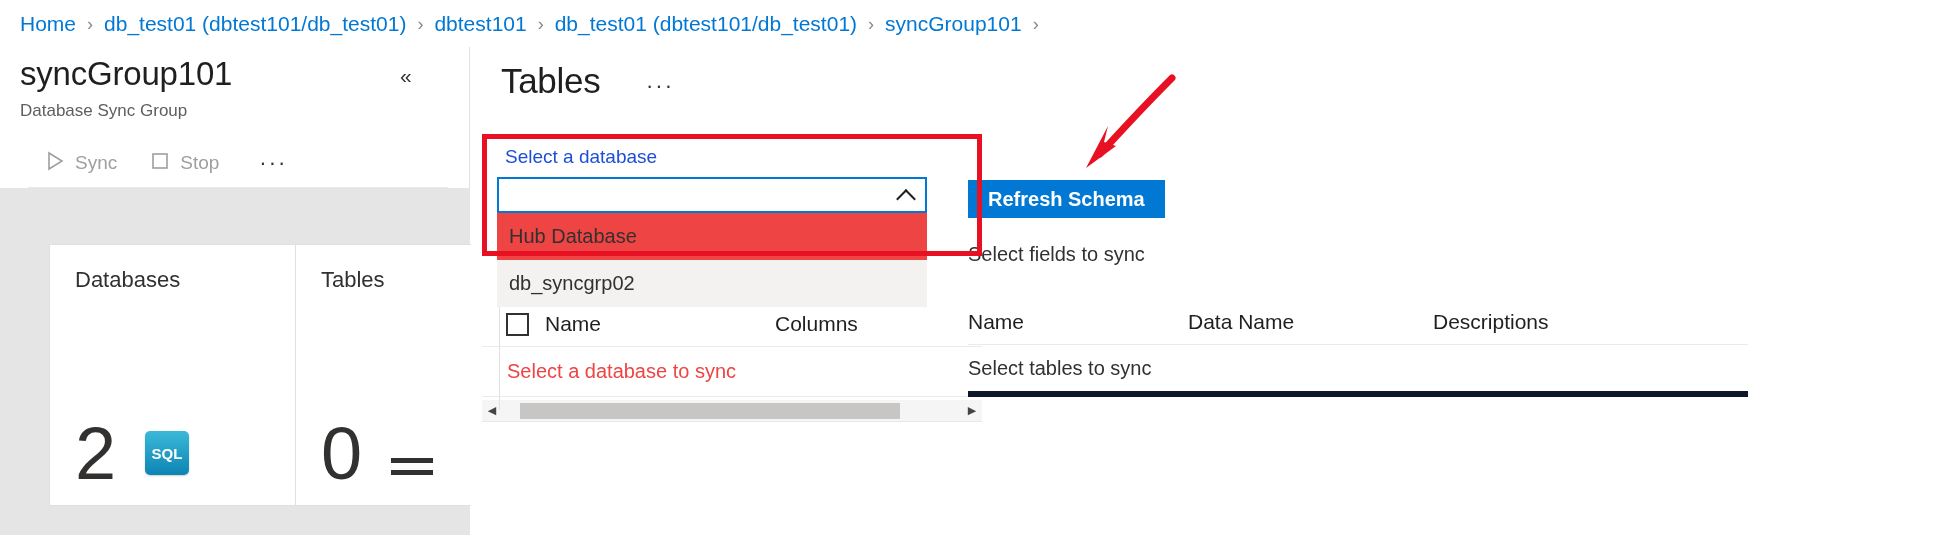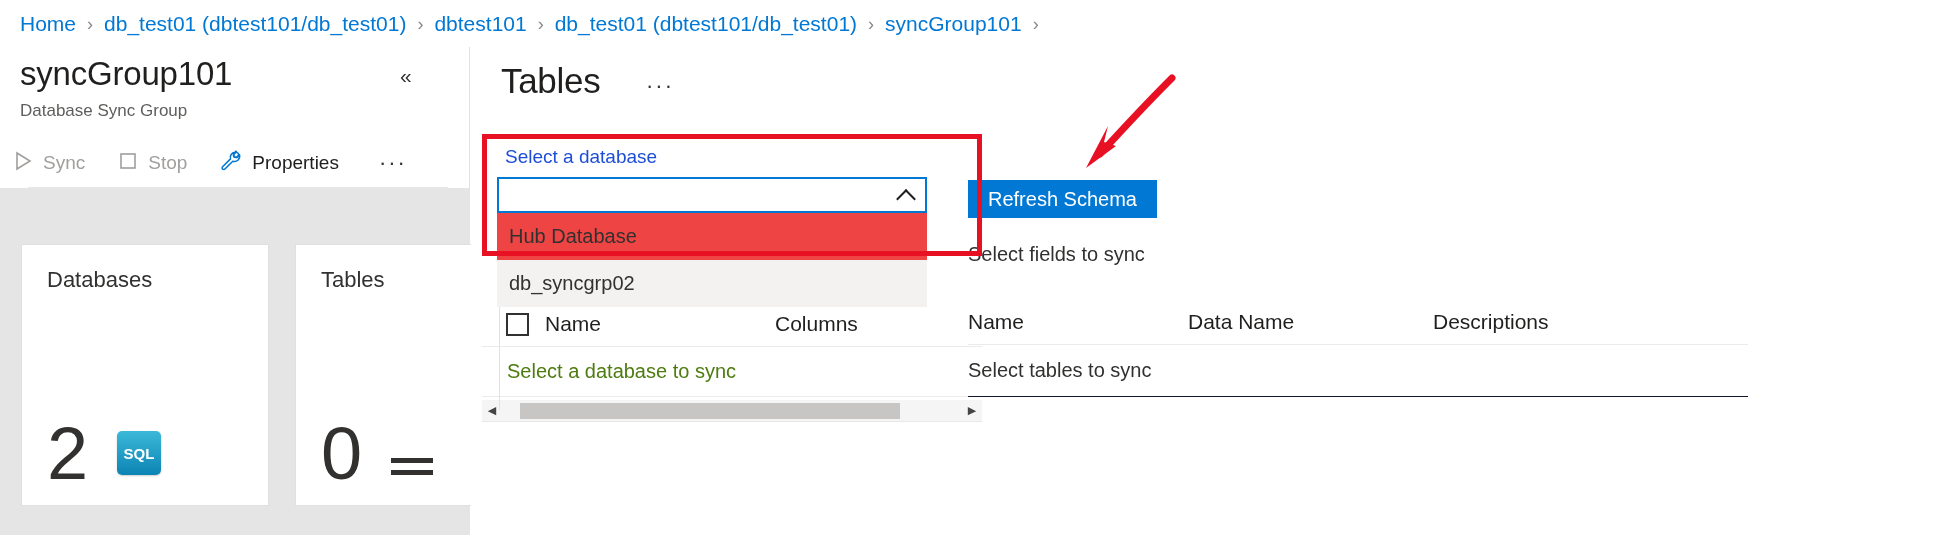--- a/index.html
+++ b/index.html
@@ -41,21 +41,21 @@
     font-size: 17px; color: #605e5c; font-weight: 400;
   }
   .collapse-btn {
     position: absolute; left: 400px; top: 18px;
     font-size: 21px; color: #323130; cursor: pointer; line-height: 1;
   }
 
   
   .cmdbar {
     position: absolute; left: 0; top: 92px; width: 470px; height: 48px;
-    display: flex; align-items: center; padding-left: 12px; gap: 0;
+    display: flex; align-items: center; padding-left: 44px; gap: 0;
   }
   .cmd {
     display: flex; align-items: center; gap: 9px;
     height: 40px; padding: 0 14px 0 0; margin-right: 18px;
     font-size: 19px; cursor: pointer; white-space: nowrap;
   }
   .cmd.disabled { color: #a19f9d; cursor: default; }
   .cmd.enabled { color: #201f1e; }
   .cmd-ellipsis {
     font-size: 22px; color: #323130; letter-spacing: 2px; cursor: pointer;
@@ -72,21 +72,21 @@
 
   
   .tiles-bg {
     position: absolute; left: 0; top: 141px; width: 470px; height: 394px;
     background: #e5e5e5;
   }
   .tile {
     position: absolute; top: 56px; height: 262px;
     background: #ffffff; border: 1px solid #e0e0e0;
   }
-  .tile-1 { left: 21px; width: 248px; }
+  .tile-1 { left: 49px; width: 248px; }
   .tile-2 { left: 295px; width: 248px; }
   .tile-title {
     position: absolute; left: 25px; top: 22px;
     font-size: 22px; color: #323130; font-weight: 400;
   }
   .tile-value {
     position: absolute; left: 25px; bottom: 14px;
     font-size: 74px; color: #323130; font-weight: 300; line-height: 1;
   }
   .tile-icon {
@@ -161,21 +161,21 @@
     position: absolute; left: 482px; top: 134px;
     width: 500px; height: 122px;
     border: 5px solid #e81123; pointer-events: none; z-index: 40;
   }
 
   
   .refresh-btn {
     position: absolute; left: 968px; top: 180px;
     height: 38px; padding: 0 20px;
     background: #0078d4; color: #ffffff;
-    font-size: 20px; font-weight: normal;
+    font-size: 20px; font-weight: bold;
     border: none; cursor: pointer;
     font-family: "Liberation Sans", sans-serif;
     display: flex; align-items: center; justify-content: center;
   }
 
   
   .red-arrow { position: absolute; left: 1030px; top: 72px; z-index: 45; pointer-events: none; }
 
   
   .grid-left {
@@ -189,21 +189,21 @@
   .chkbox {
     width: 23px; height: 23px; border: 2px solid #323130;
     background: #ffffff; margin-left: 24px; margin-right: 16px;
     flex: none; cursor: pointer;
   }
   .gh-name { font-size: 21px; color: #201f1e; width: 230px; }
   .gh-cols { font-size: 21px; color: #201f1e; }
   .grid-left-row {
     position: absolute; left: 0; top: 97px; width: 500px; height: 50px;
     display: flex; align-items: center; padding-left: 25px;
-    font-size: 20px; color: #4d7c0f; border-bottom: 1px solid #edebe9;
+    font-size: 20px; color: #ef4444; border-bottom: 1px solid #edebe9;
   }
   .hscroll {
     position: absolute; left: 0; top: 150px; width: 500px; height: 22px;
     background: #f5f5f5; display: flex; align-items: center;
     border-bottom: 1px solid #e8e8e8;
   }
   .hscroll-arrow {
     width: 20px; height: 22px; display: flex; align-items: center;
     justify-content: center; font-size: 11px; color: #444; cursor: pointer;
   }
@@ -223,21 +223,21 @@
   .grid-right-header {
     position: absolute; left: 968px; top: 300px; width: 780px; height: 45px;
     display: flex; align-items: center; border-bottom: 1px solid #edebe9;
   }
   .rh { font-size: 21px; color: #201f1e; }
   .rh-name { width: 220px; }
   .rh-type { width: 245px; }
   .grid-right-row {
     position: absolute; left: 968px; top: 345px; width: 780px; height: 52px;
     display: flex; align-items: center;
-    font-size: 20px; color: #323130; border-bottom: 1px solid #0f172a;
+    font-size: 20px; color: #323130; border-bottom: 6px solid #0f172a;
   }
 </style>
 </head>
 <body>
 
 <div id="root">
 
   <div class="breadcrumb">
     <span class="crumb">Home</span>
     <span class="crumb-sep">›</span>
@@ -265,29 +265,20 @@
         </span>
         <span>Sync</span>
       </div>
       <div class="cmd disabled">
         <span class="icon-stop">
           <svg width="22" height="22" viewBox="0 0 22 22">
               <rect x="4" y="4" width="14" height="14" fill="none" stroke="#a19f9d" stroke-width="1.6"></rect>
             </svg>
         </span>
         <span>Stop</span>
-      </div>
-      <div class="cmd enabled">
-        <span class="icon-wrench">
-          <svg width="24" height="24" viewBox="0 0 24 24">
-            <path d="M16.5 3.2a5.2 5.2 0 0 0-5 6.7L3.6 17.8a1.6 1.6 0 0 0 0 2.3 1.6 1.6 0 0 0 2.3 0l7.9-7.9a5.2 5.2 0 0 0 6.6-6.6l-2.8 2.8-2.3-.6-.6-2.3 2.8-2.8a5.3 5.3 0 0 0-1-.5z" fill="none" stroke="#0078d4" stroke-width="1.5" stroke-linejoin="round"></path>
-            <circle cx="17" cy="6" r="2.6" fill="none" stroke="#0078d4" stroke-width="1.4"></circle>
-          </svg>
-        </span>
-        <span>Properties</span>
       </div>
       <div class="cmd-ellipsis">···</div>
     </div>
     <div class="cmd-divider"></div>
 
     <div class="tiles-bg">
       <div class="tile tile-1">
         <div class="tile-title">Databases</div>
         <div class="tile-value">2</div>
         <div class="tile-icon">

